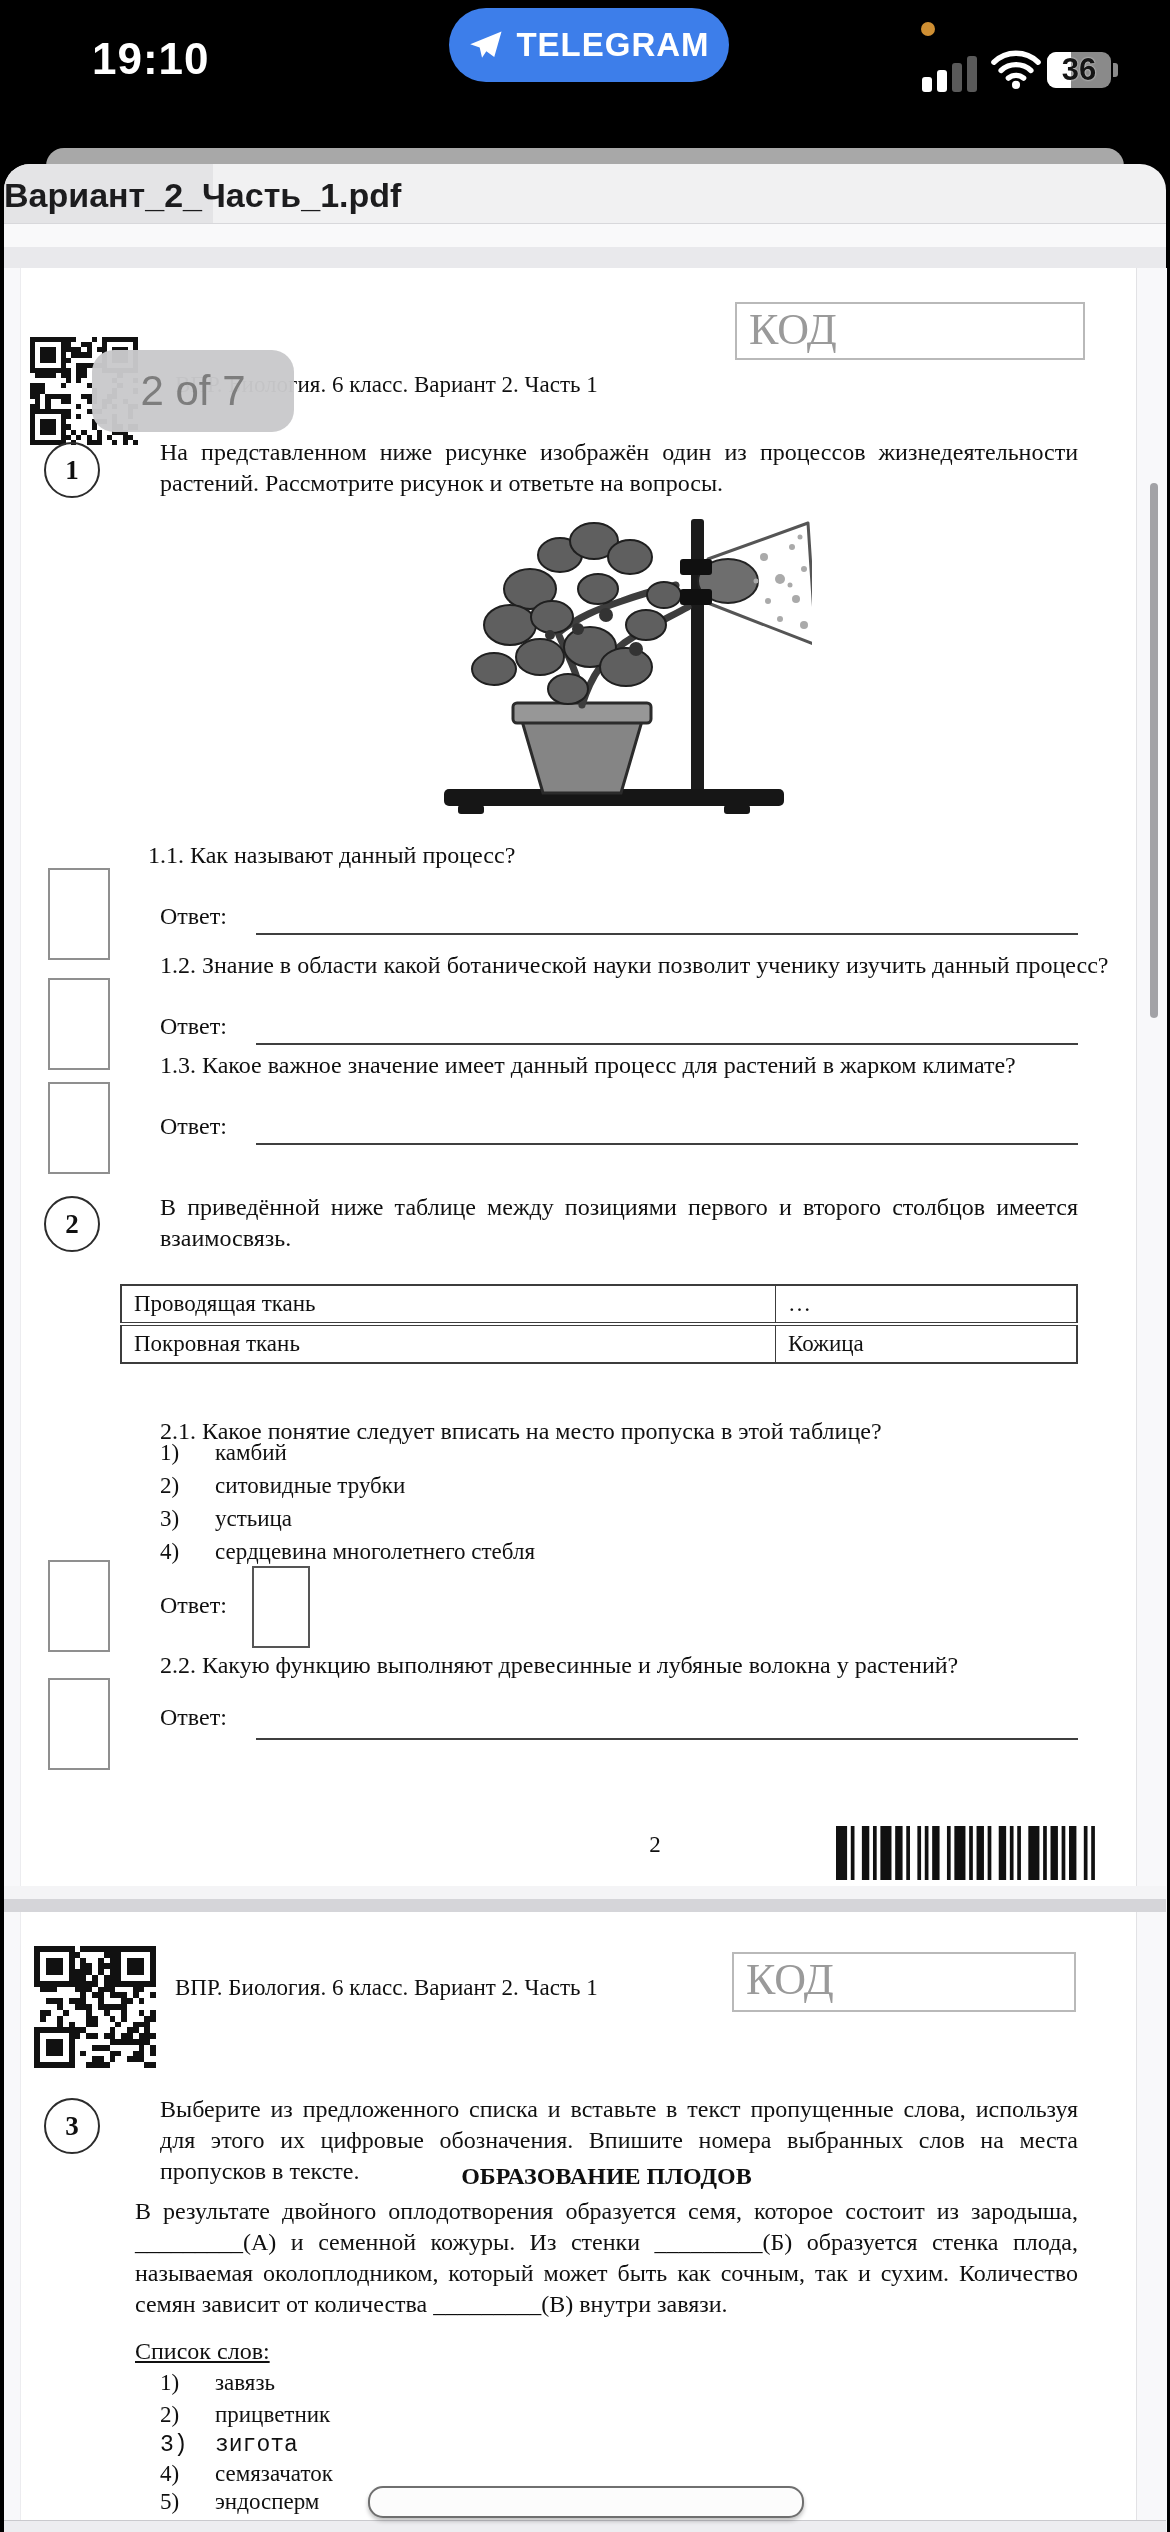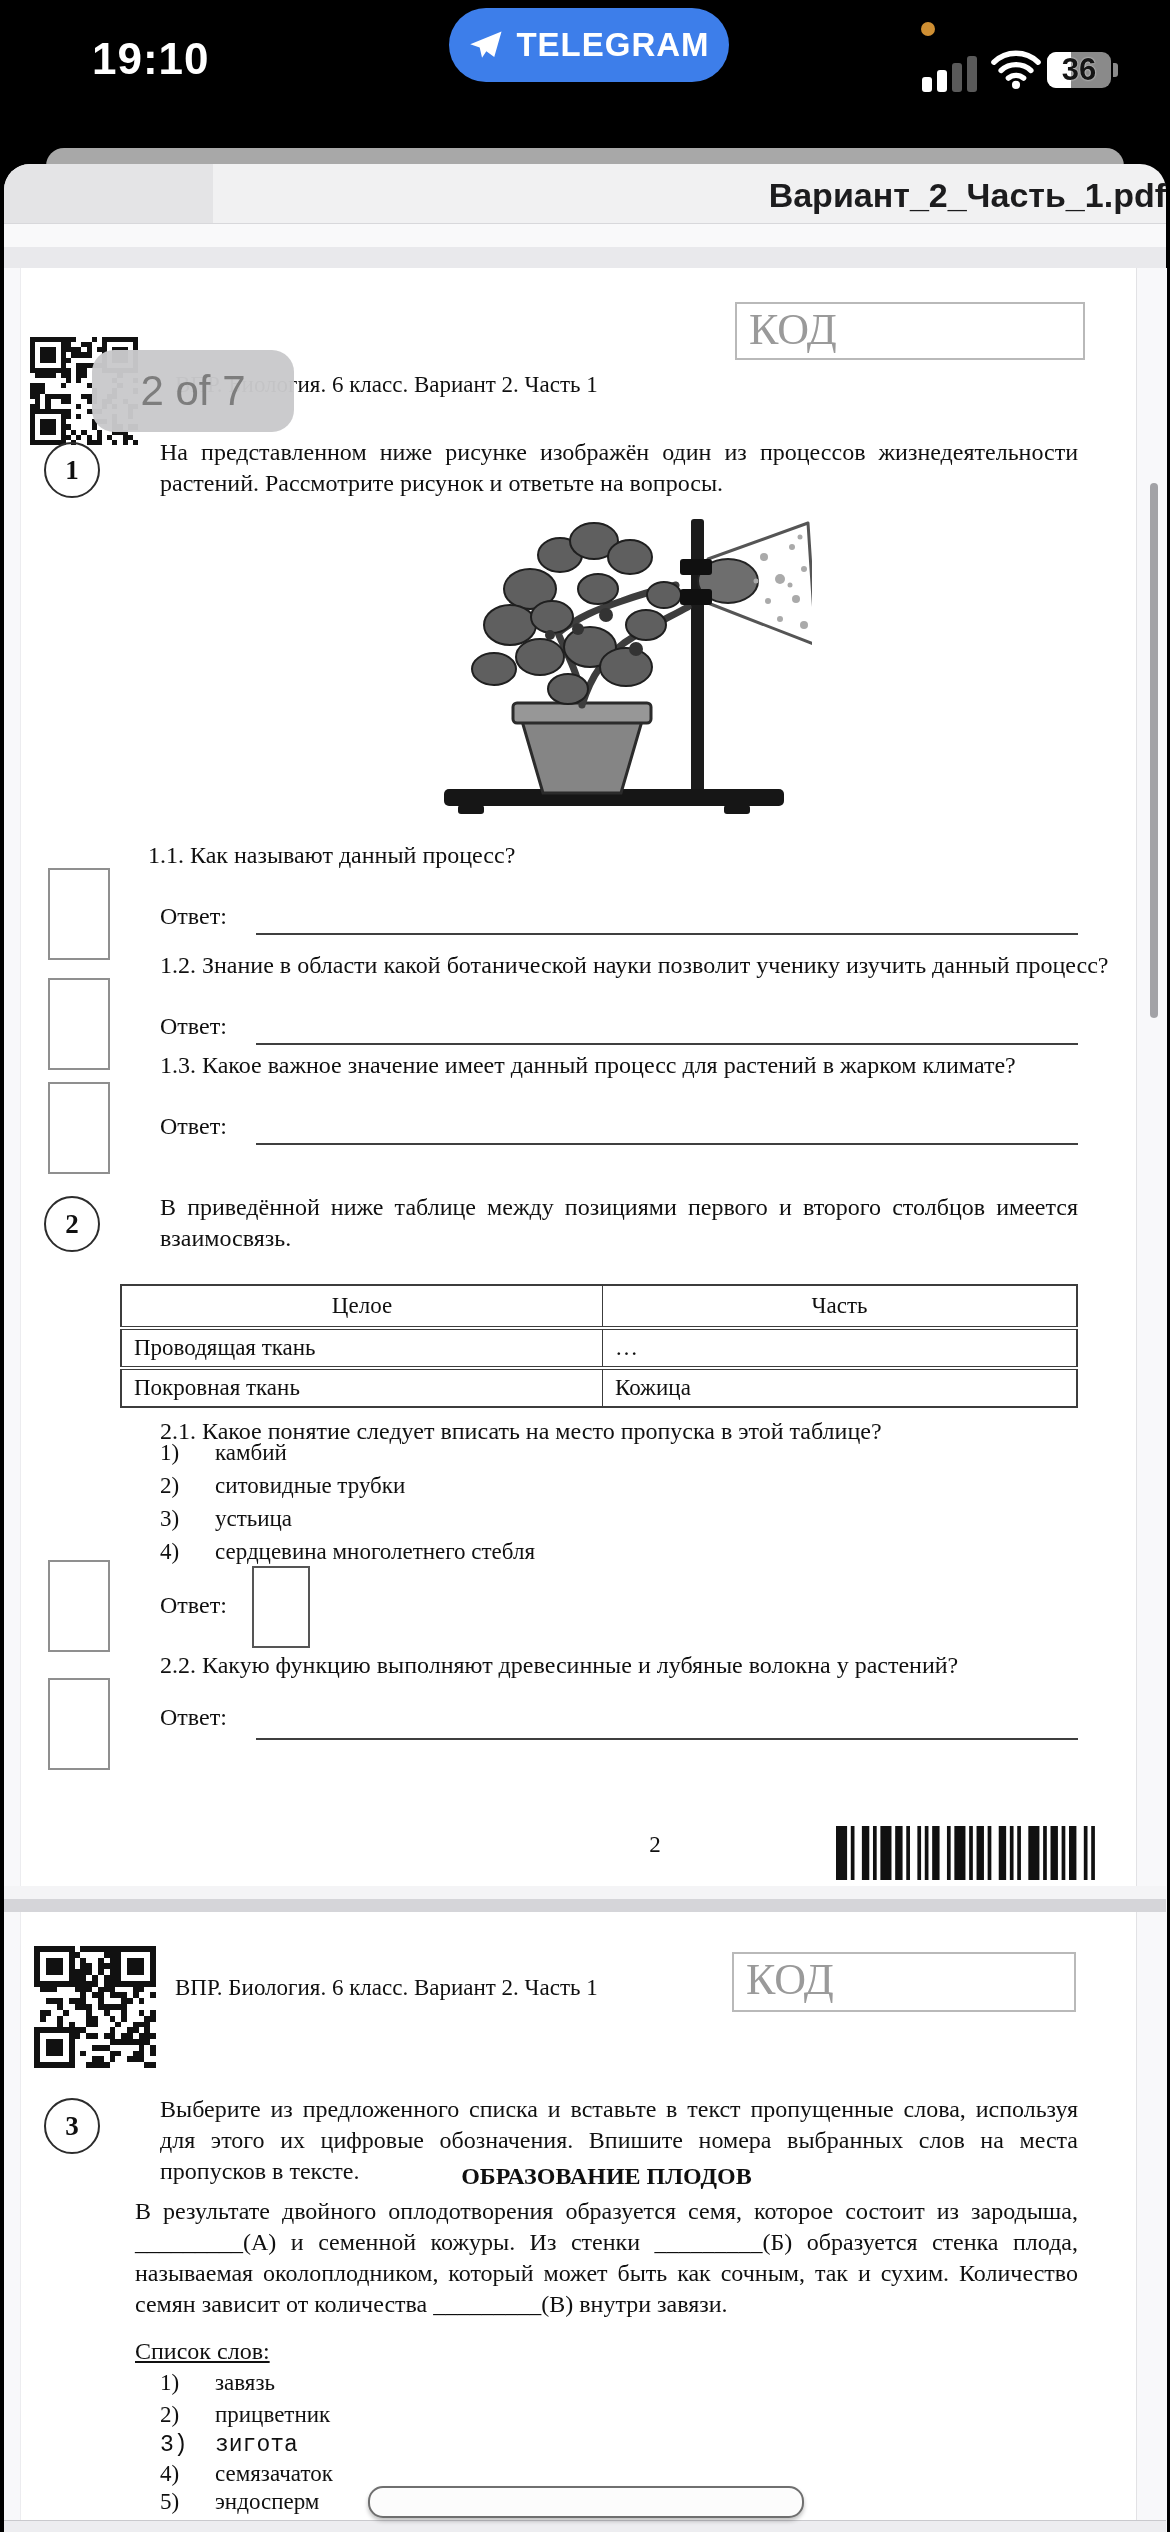--- a/index.html
+++ b/index.html
@@ -17,21 +17,21 @@
   .battery{left:1047px;top:52px;width:64px;height:36px;border-radius:9px;background:#8a8a8a;overflow:hidden;}
   .battery .fill{position:absolute;left:0;top:0;bottom:0;width:38%;background:#fff;}
   .battery .num{position:absolute;inset:0;display:flex;align-items:center;justify-content:center;
                 font-size:31px;font-weight:700;color:#151515;text-shadow:0 0 2px #fff;}
   .batcap{left:1113px;top:63px;width:5px;height:14px;border-radius:0 3px 3px 0;background:#8a8a8a;}
   
   .back-card{left:46px;top:148px;width:1078px;height:40px;border-radius:18px 18px 0 0;background:#a8a8a8;}
   .hdr{left:4px;top:164px;width:1162px;height:59px;background:#f1f1f2;border-radius:26px 26px 0 0;
        border-bottom:1px solid #d8d8db;}
   .hdr-left{left:4px;top:164px;width:209px;height:59px;background:#e4e4e6;border-radius:26px 0 0 0;}
-  .hdr-title{left:4px;top:176px;width:1162px;text-align:right;font-size:34px;font-weight:600;color:#1c1c1e;}
+  .hdr-title{left:4px;top:176px;width:1162px;text-align:left;font-size:34px;font-weight:600;color:#1c1c1e;}
   .strip1{left:4px;top:224px;width:1162px;height:23px;background:#f9f9fa;}
   .band{left:4px;top:247px;width:1162px;height:21px;background:#e9e9ec;border-bottom:1px solid #d2d2d6;}
   .content-bg{left:4px;top:268px;width:1162px;height:2264px;background:#fff;}
   .gutter-r{left:1136px;top:268px;width:30px;height:2264px;background:#f8f8fa;border-left:1px solid #e2e2e5;}
   .gutter-l{left:4px;top:268px;width:16px;height:2264px;background:#f8f8fa;border-right:1px solid #ececef;}
   .sep1{left:4px;top:1886px;width:1162px;height:13px;background:#f4f4f6;}
   .sep2{left:4px;top:1899px;width:1162px;height:13px;background:#d5d5d9;}
   .bottom-band{left:4px;top:2520px;width:1162px;height:12px;background:#ededf0;border-top:1px solid #c9c9cd;}
   .scrollbar{left:1150px;top:483px;width:8px;height:535px;border-radius:4px;background:#a2a2a6;}
   .capsule{left:368px;top:2486px;width:432px;height:28px;border-radius:15px;background:#fcfcfc;
@@ -400,24 +400,20 @@
   <div class="abs marksq" style="left:48px;top:1082px;"></div>
   <div class="abs serif qline" style="left:160px;top:1113px;">Ответ:</div>
   <div class="abs ansline" style="left:256px;top:1143px;width:822px;"></div>
 
   <div class="abs qnum" style="left:44px;top:1196px;">2</div>
   <div class="abs serif qtext" style="left:160px;top:1192px;width:918px;">В приведённой ниже таблице между позициями первого и второго столбцов имеется взаимосвязь.</div>
 
   <div class="abs" style="left:120px;top:1284px;">
     <table class="vpr">
       <tbody>
-          <tr>
-        <th style="width:478px;">Целое</th>
-        <th>Часть</th>
-      </tr>
       <tr>
         <td>Проводящая ткань</td>
         <td>…</td>
       </tr>
       <tr>
         <td>Покровная ткань</td>
         <td>Кожица</td>
       </tr>
     </tbody>
       </table>

